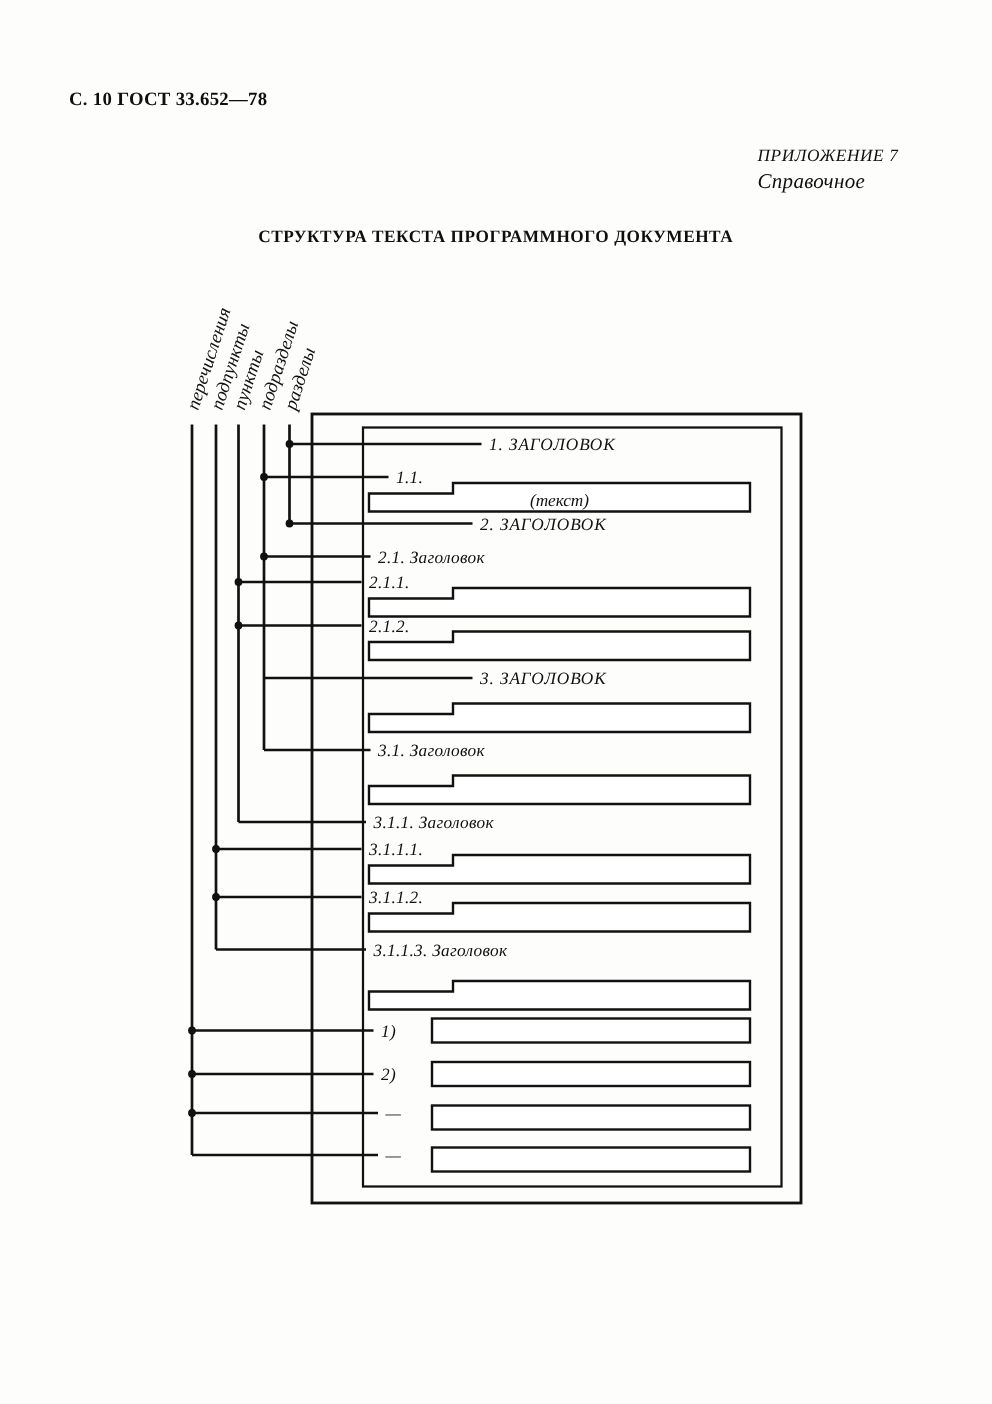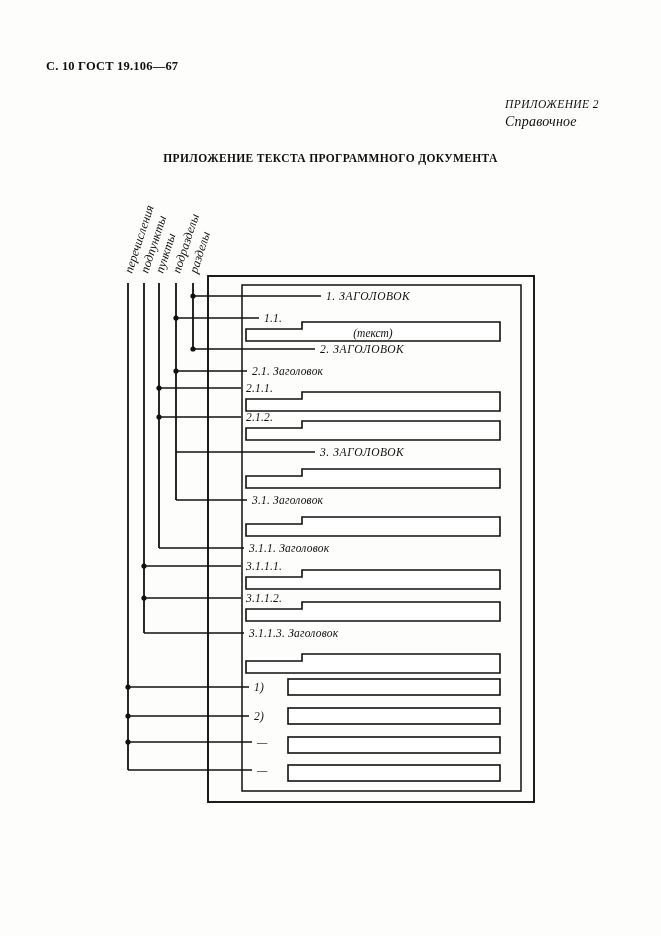--- a/index.html
+++ b/index.html
@@ -119,28 +119,28 @@
     top: 845px;
     text-align: center;
     font-size: 12px;
   }
 </style>
 </head>
 <body>
 
 <div class="page">
 
-  <div class="running-head">С. 10 ГОСТ 19.106—67</div>
+  <div class="running-head">С. 10 ГОСТ 33.652—78</div>
 
   <div class="appendix">
-    <div class="appendix-title">ПРИЛОЖЕНИЕ 2</div>
+    <div class="appendix-title">ПРИЛОЖЕНИЕ 7</div>
     <div class="appendix-sub">Справочное</div>
   </div>
 
-  <div class="figure-title">ПРИЛОЖЕНИЕ ТЕКСТА ПРОГРАММНОГО ДОКУМЕНТА</div>
+  <div class="figure-title">СТРУКТУРА ТЕКСТА ПРОГРАММНОГО ДОКУМЕНТА</div>
 
   <div class="diagram-wrap">
     <svg class="diagram" viewBox="0 0 661 936" xmlns="http://www.w3.org/2000/svg">
       <g id="rail-labels">
           <text x="132" y="274" transform="rotate(-72 132 274)" class="vlabel">перечисления</text>
           <text x="148" y="274" transform="rotate(-72 148 274)" class="vlabel">подпункты</text>
           <text x="163" y="274" transform="rotate(-72 163 274)" class="vlabel">пункты</text>
           <text x="180" y="274" transform="rotate(-72 180 274)" class="vlabel">подразделы</text>
           <text x="197" y="274" transform="rotate(-72 197 274)" class="vlabel">разделы</text>
         </g>

